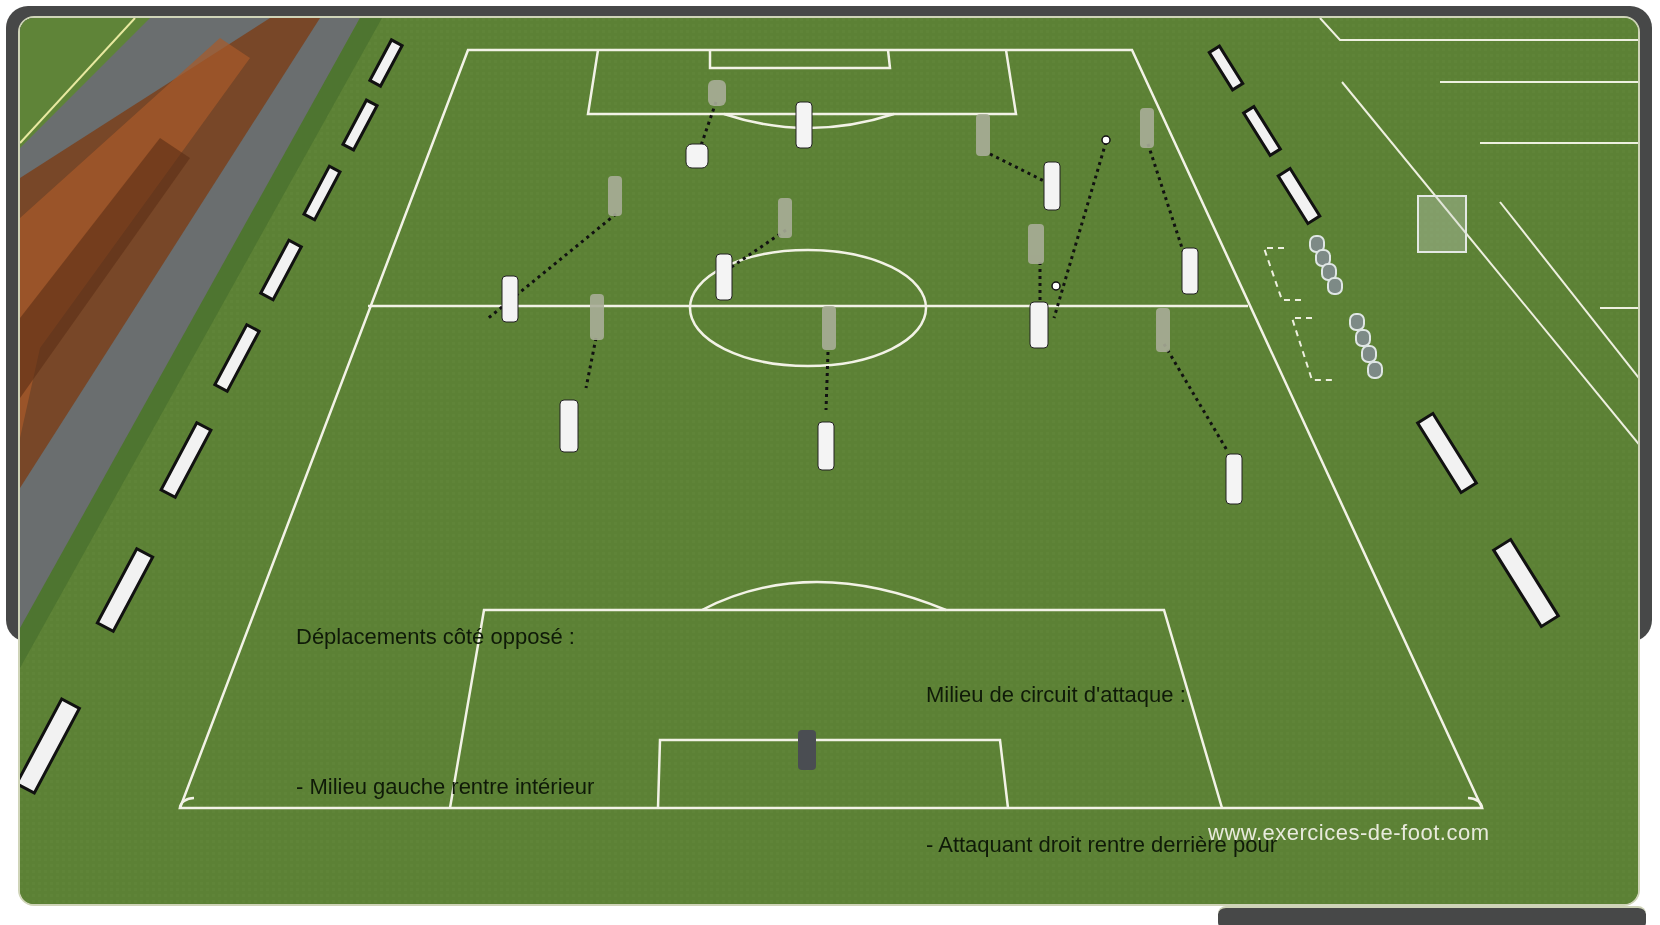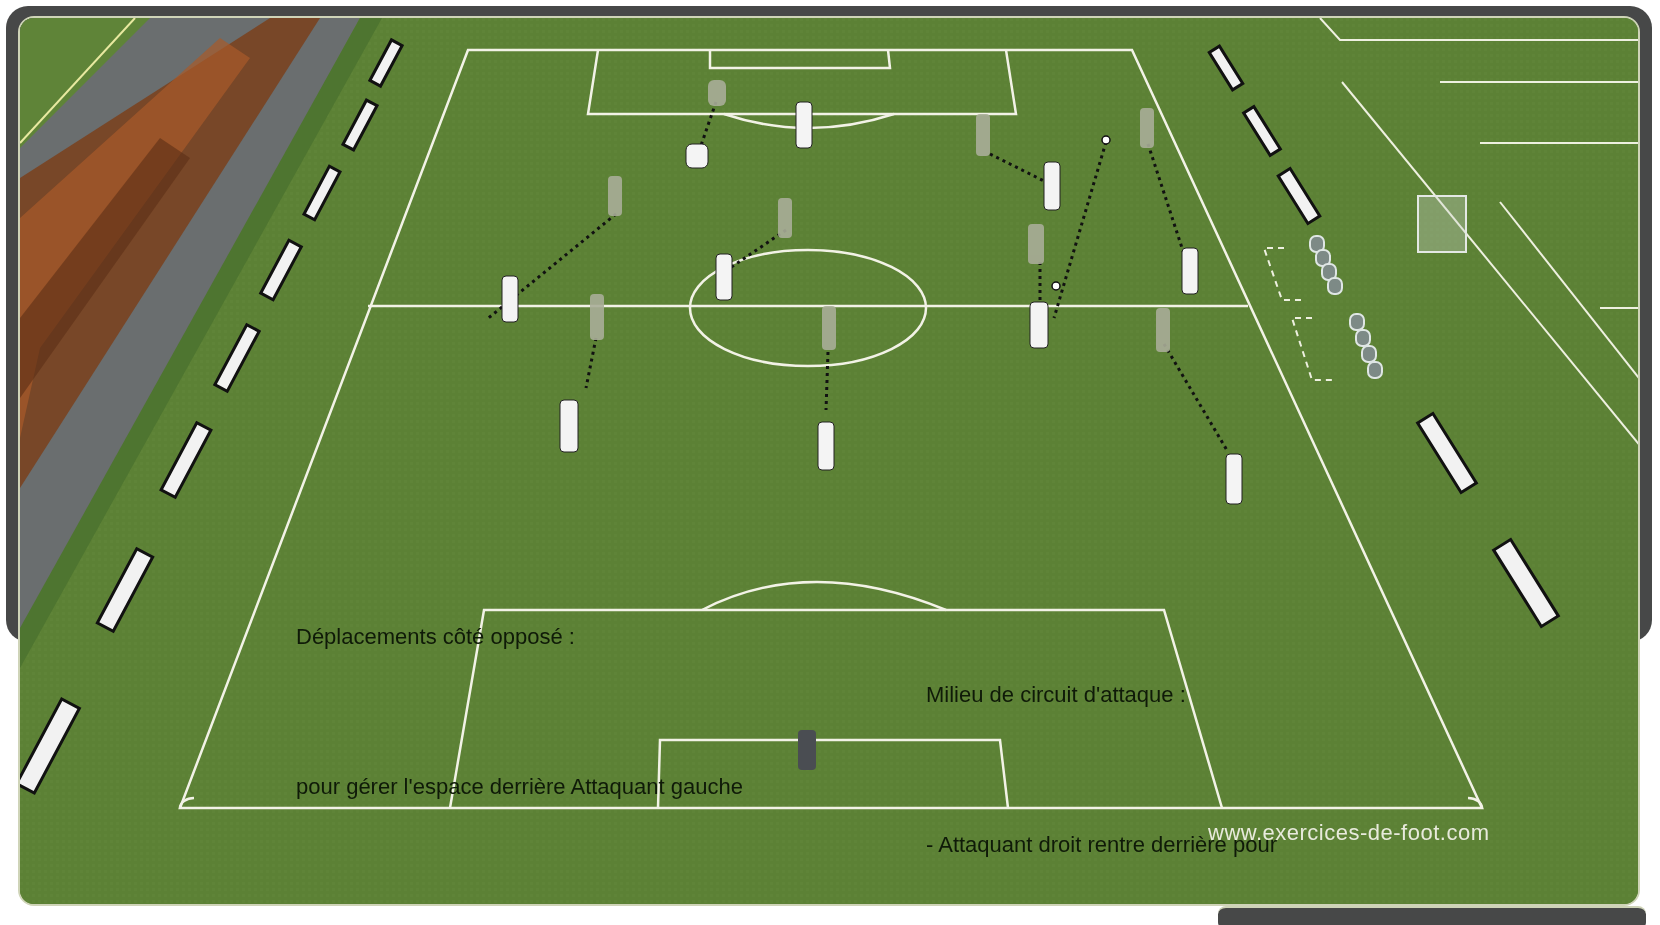--- a/index.html
+++ b/index.html
@@ -131,21 +131,21 @@
 
       <rect x="778" y="712" width="18" height="40" rx="4" fill="#4a4d52"></rect>
 
       <circle cx="1036" cy="268" r="4" fill="#fff" stroke="#111" stroke-width="1.5"></circle>
       <circle cx="1086" cy="122" r="4" fill="#fff" stroke="#111" stroke-width="1.5"></circle>
     </svg>
 
     <div class="txt" style="left:276px; top:556px;">
       <div>Déplacements côté opposé :</div>
       <div style="height:25px"></div>
-      <div>pour gérer l'espace derrière Attaquant gauche</div>
+      <div>- Milieu gauche rentre intérieur</div>
       
       
     </div>
 
     <div class="txt" style="left:906px; top:614px;">
       <div>Milieu de circuit d'attaque :</div>
       <div style="height:25px"></div>
       <div>- Attaquant droit rentre derrière pour</div>
       
       

